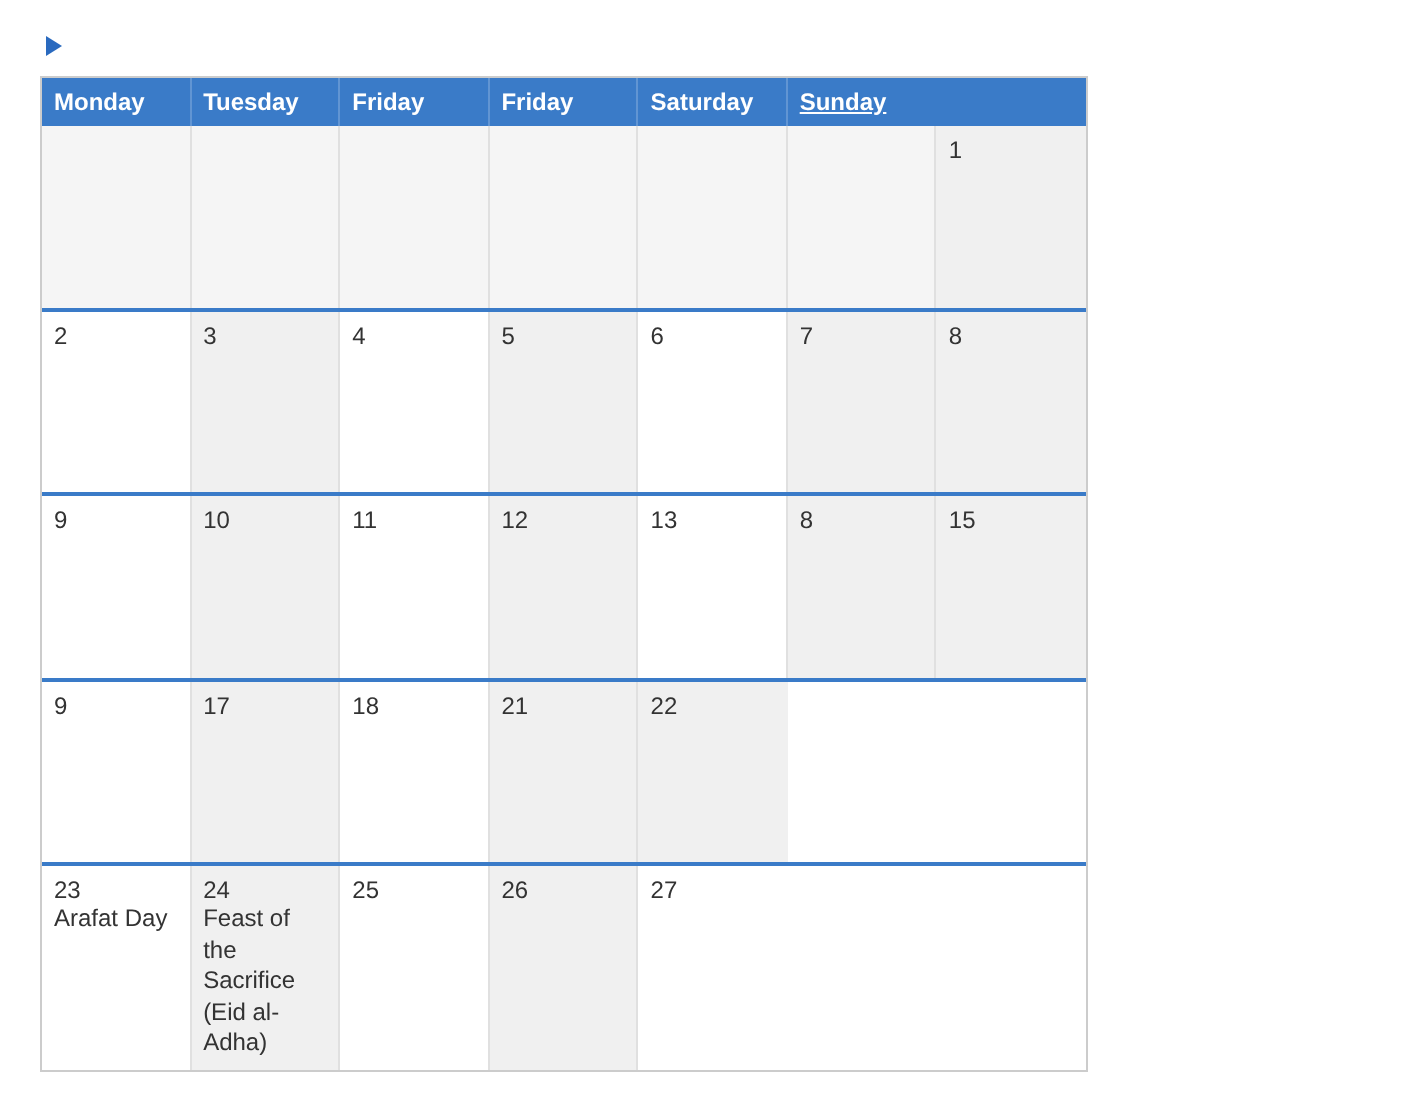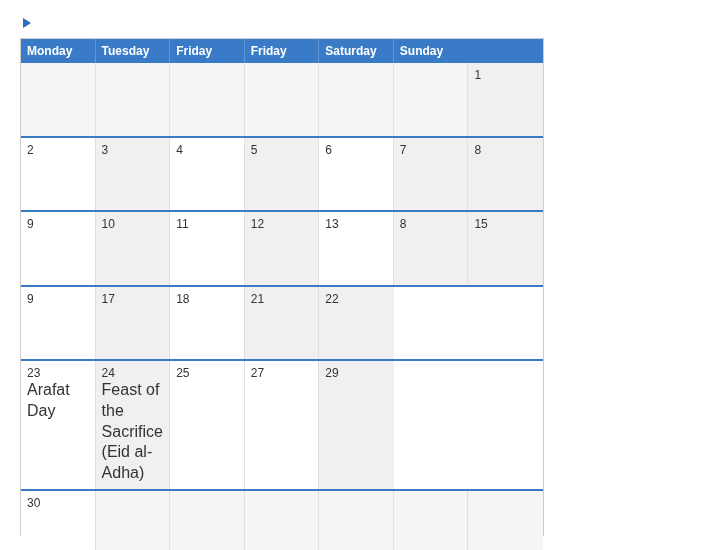--- a/index.html
+++ b/index.html
@@ -79,21 +79,21 @@
       background: #3a7bc8;
     }
     .cal-header-cell {
       color: #fff;
       font-size: 12px;
       font-weight: bold;
       padding: 5px 6px;
       text-align: left;
       border-right: 1px solid rgba(255,255,255,0.2);
     }
-    .cal-header-cell:last-child { border-right: none; }
+    .cal-header-cell:last-child { border-right: none; text-decoration: underline; }
     .cal-body {
       flex: 1;
       display: flex;
       flex-direction: column;
     }
     .cal-row {
       display: grid;
       grid-template-columns: repeat(7, 1fr);
       flex: 1;
       border-top: 2px solid #3a7bc8;
@@ -113,21 +113,21 @@
     }
     .cal-cell:last-child { border-right: none; }
     .cal-cell.empty { background: #f5f5f5; }
     .cal-cell.shaded { background: #f0f0f0; }
     .day-num {
       font-size: 12px;
       color: #333;
       display: block;
     }
     .day-event {
-      font-size: 16px;
+      font-size: 12px;
       color: #333;
       margin-top: 2px;
       line-height: 1.3;
     }
     
     .cal-row-last {
       display: grid;
       grid-template-columns: repeat(7, 1fr);
       border-top: 2px solid #3a7bc8;
       height: 46px;
@@ -235,33 +235,22 @@
           <div class="cal-cell shaded">
             <span class="day-num">22</span>
           </div>
         </div>
         <div class="cal-row">
           <div class="cal-cell"><span class="day-num">23</span><span class="day-event">Arafat Day</span></div>
           <div class="cal-cell shaded"><span class="day-num">24</span><span class="day-event">Feast of the Sacrifice (Eid al-Adha)</span></div>
           <div class="cal-cell">
             <span class="day-num">25</span>
           </div>
+          <div class="cal-cell shaded">
+            <span class="day-num">26</span>
+          </div>
           <div class="cal-cell">
             <span class="day-num">27</span>
           </div>
-          <div class="cal-cell shaded">
-            <span class="day-num">29</span>
-          </div>
-        </div>
-        <div class="cal-row-last">
-          <div class="cal-cell">
-            <span class="day-num">30</span>
-          </div>
-          <div class="cal-cell empty"></div>
-          <div class="cal-cell empty"></div>
-          <div class="cal-cell empty"></div>
-          <div class="cal-cell empty"></div>
-          <div class="cal-cell empty"></div>
-          <div class="cal-cell empty"></div>
         </div>
       </div>
   </div>
 </div>
 
 </body></html>

